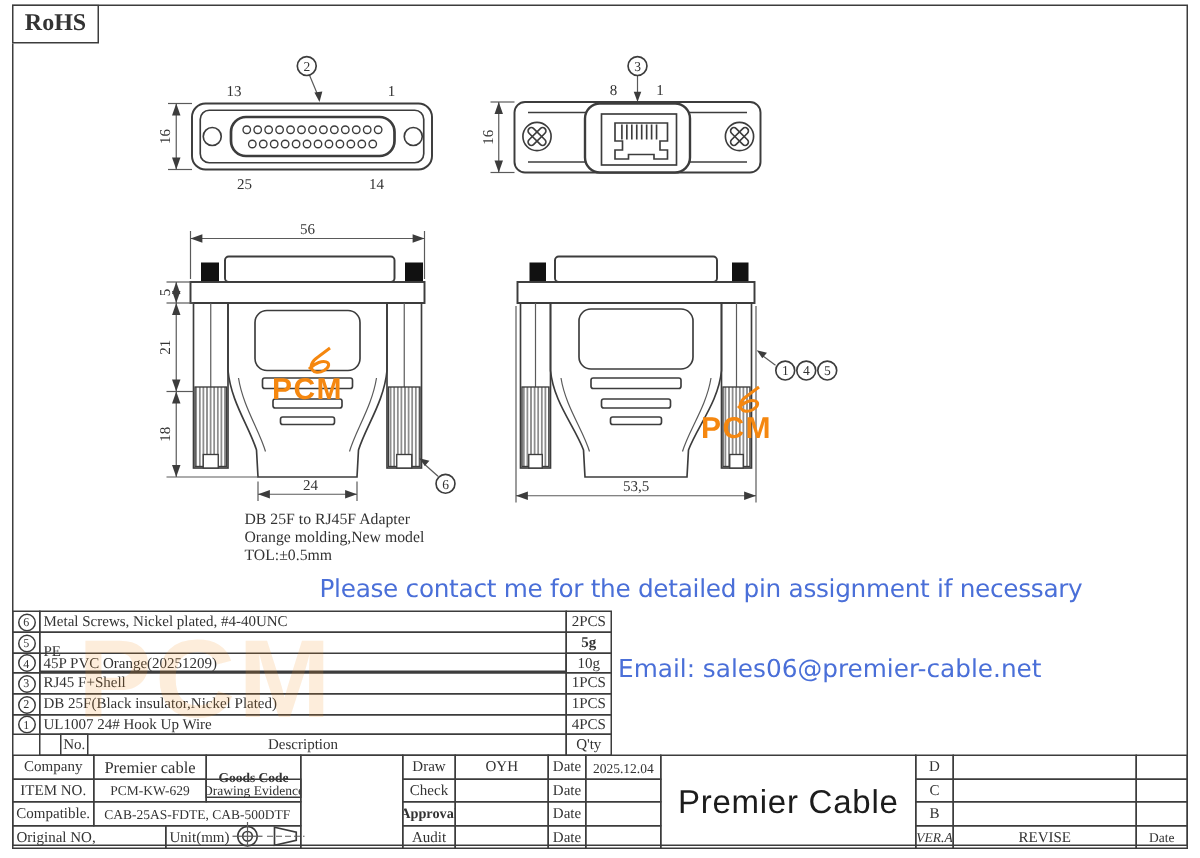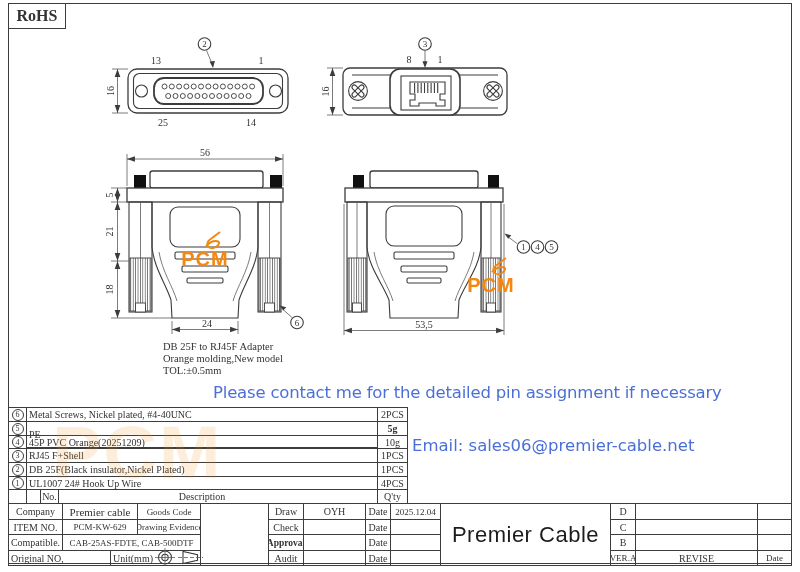--- a/index.html
+++ b/index.html
@@ -78,21 +78,21 @@
 
     <div class="cell ctr" style="left:8px;top:489px;width:19px;height:15px;margin-left:32px;">No.</div>
     <div class="cell ctr" style="left:26px;top:489px;width:352px;height:15px;">Description</div>
     <div class="cell ctr" style="left:377px;top:489px;width:31px;height:15px;">Q'ty</div>
   </div>
 
   <div>
 
     <div class="cell ctr" style="left:8px;top:503px;width:55px;height:17px;">Company</div>
     <div class="cell ctr" style="left:62px;top:503px;width:76px;height:17px;font-size:11px;">Premier cable</div>
-    <div class="cell ctr sm" style="left:137px;top:503px;width:64px;height:17px;">Goods Code</div>
+    <div class="cell ctr sm" style="left:137px;top:503px;width:64px;height:29px;font-weight:bold;">Goods Code</div>
     <div class="cell" style="left:200px;top:503px;width:69px;height:63px;"></div>
     <div class="cell ctr" style="left:268px;top:503px;width:36px;height:17px;">Draw</div>
     <div class="cell ctr" style="left:303px;top:503px;width:63px;height:17px;">OYH</div>
     <div class="cell ctr" style="left:365px;top:503px;width:26px;height:17px;">Date</div>
     <div class="cell ctr sm" style="left:390px;top:503px;width:51px;height:17px;">2025.12.04</div>
     <div class="cell ctr" style="left:440px;top:503px;width:171px;height:63px;">
         <span class="brand">Premier Cable</span>
       </div>
     <div class="cell ctr" style="left:610px;top:503px;width:26px;height:17px;">D</div>
     <div class="cell" style="left:635px;top:503px;width:123px;height:17px;"></div>
@@ -118,21 +118,21 @@
     <div class="cell ctr" style="left:610px;top:534px;width:26px;height:17px;">B</div>
     <div class="cell" style="left:635px;top:534px;width:123px;height:17px;"></div>
     <div class="cell" style="left:757px;top:534px;width:35px;height:17px;"></div>
 
     <div class="cell lft" style="left:8px;top:550px;width:103px;height:16px;">Original NO,</div>
     <div class="cell lft" style="left:110px;top:550px;width:91px;height:16px;">Unit(mm)</div>
     <div class="cell ctr" style="left:268px;top:550px;width:36px;height:16px;">Audit</div>
     <div class="cell" style="left:303px;top:550px;width:63px;height:16px;"></div>
     <div class="cell ctr" style="left:365px;top:550px;width:26px;height:16px;">Date</div>
     <div class="cell" style="left:390px;top:550px;width:51px;height:16px;"></div>
-    <div class="cell ctr sm" style="left:610px;top:550px;width:26px;height:16px;">VER.A</div>
+    <div class="cell ctr sm" style="left:610px;top:550px;width:26px;height:16px;font-style:italic;">VER.A</div>
     <div class="cell ctr" style="left:635px;top:550px;width:123px;height:16px;">REVISE</div>
     <div class="cell ctr sm" style="left:757px;top:550px;width:35px;height:16px;">Date</div>
   </div>
 
   <svg class="draw" width="800" height="572" viewBox="0 0 800 572">
     <defs>
       <marker id="arr" viewBox="0 0 10 8" refX="9.5" refY="4" markerWidth="11" markerHeight="8.8" orient="auto-start-reverse">
         <path d="M0.5,0.8 L9.5,4 L0.5,7.2 Z" fill="#3c3c3c"></path>
       </marker>
       <pattern id="hv" width="2.4" height="4" patternUnits="userSpaceOnUse">

